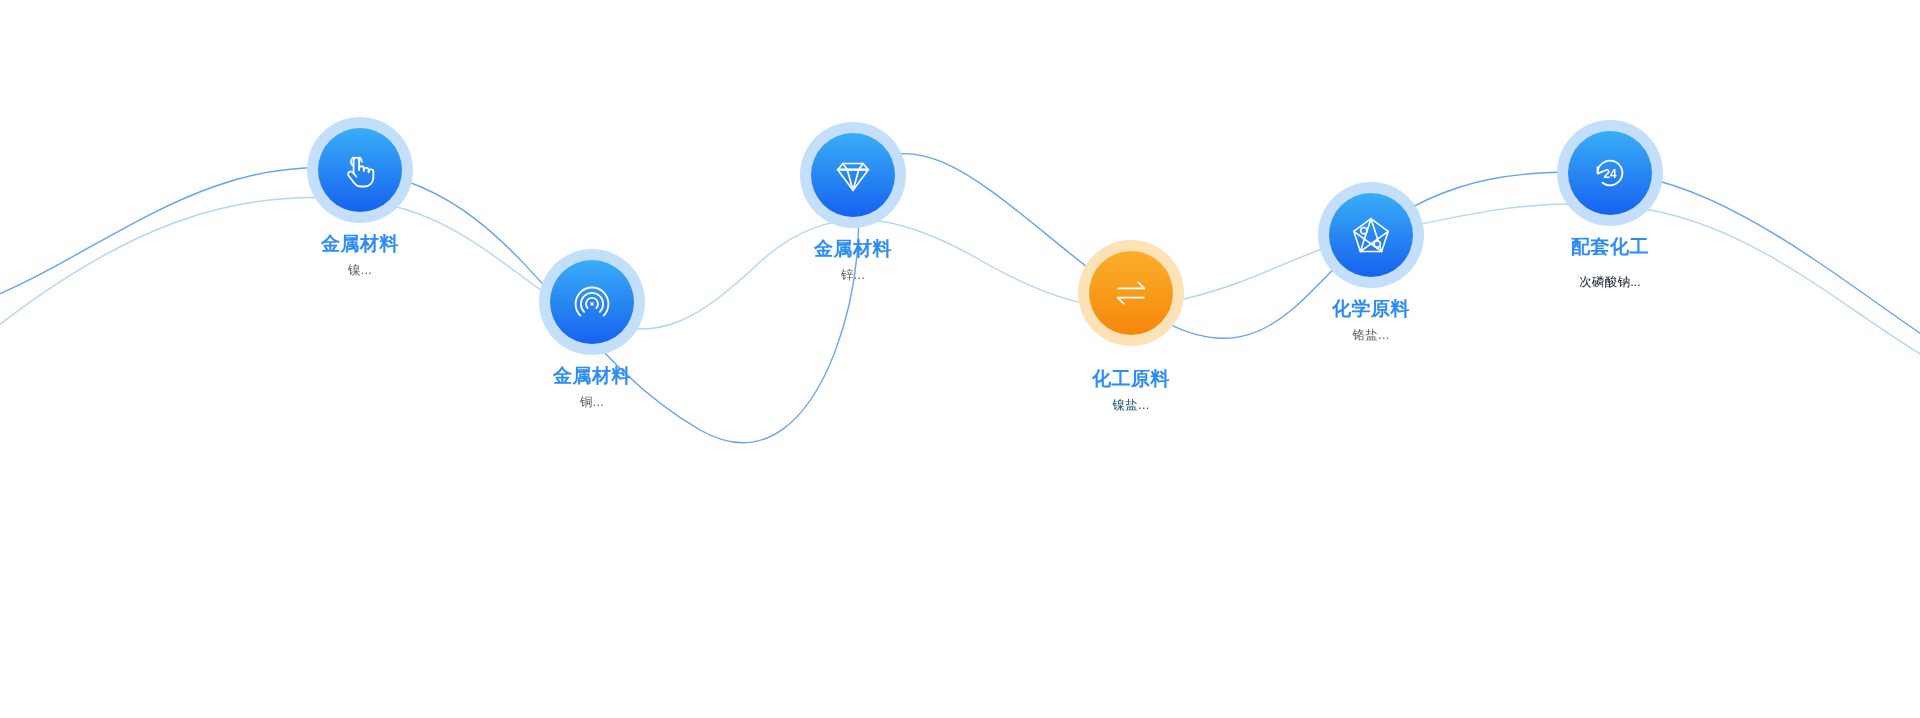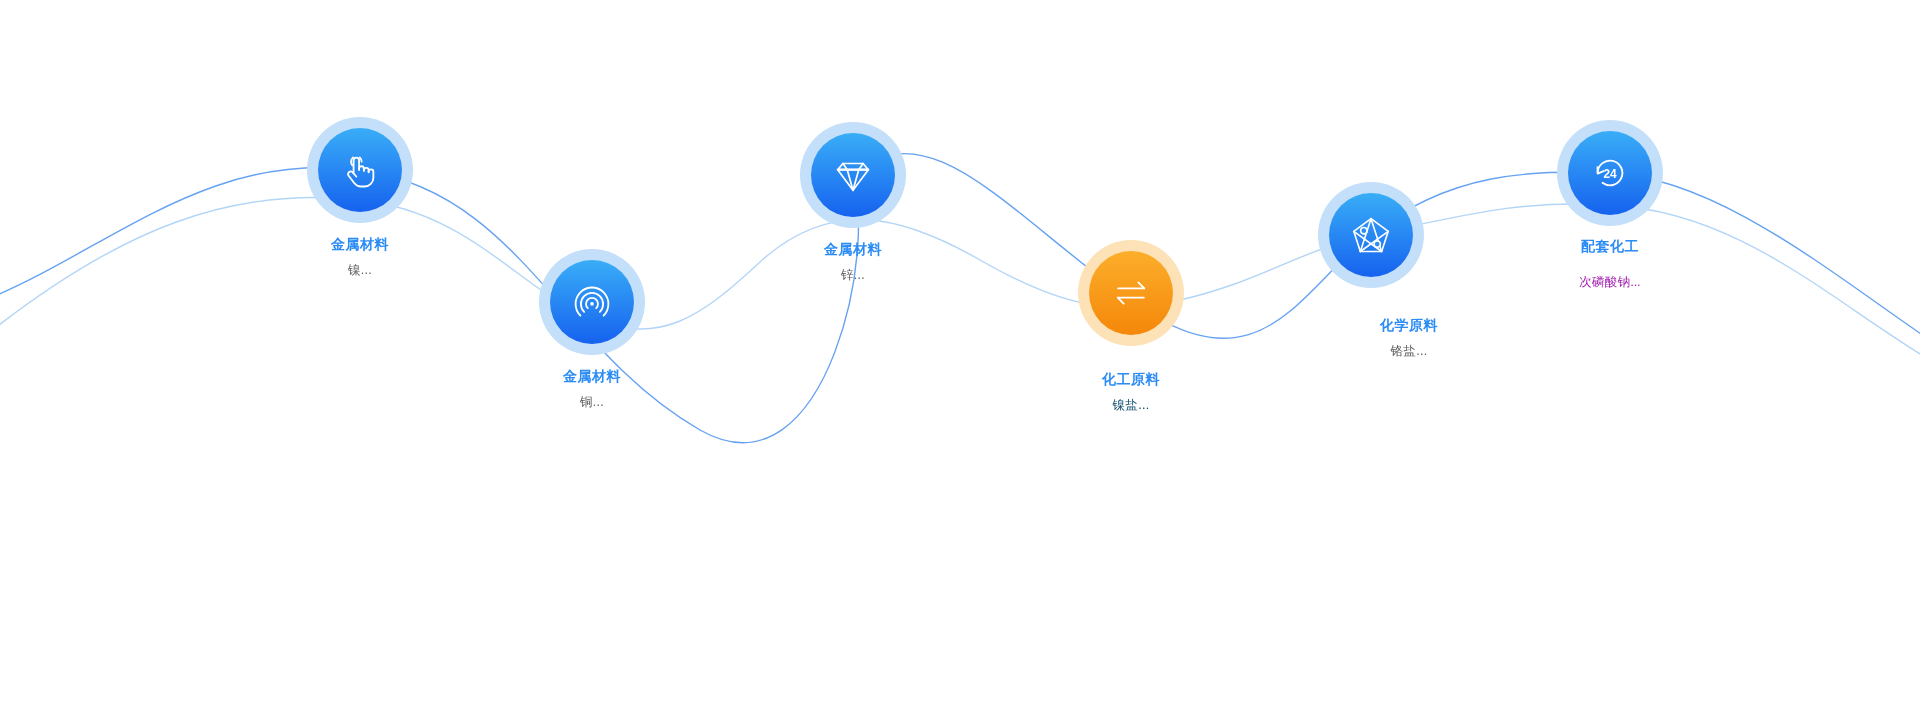--- a/index.html
+++ b/index.html
@@ -72,21 +72,21 @@
   }
   .caption {
     position: absolute;
     left: 50%;
     transform: translateX(-50%);
     text-align: center;
     white-space: nowrap;
   }
   .caption .title {
     color: #2b8cf5;
-    font-size: 14px;
+    font-size: 19px;
     font-weight: bold;
     line-height: 20px;
     letter-spacing: 0.5px;
   }
   .caption .sub {
     color: #5a5a5a;
     font-size: 12.5px;
     line-height: 18px;
     margin-top: 7px;
     letter-spacing: 0.3px;
@@ -184,36 +184,36 @@
           <path d="M24 7 42 20.2 35.1 41.2H12.9L6 20.2 24 7z"></path>
           <path d="M24 7 12.9 41.2"></path>
           <path d="M24 7 35.1 41.2"></path>
           <path d="M6 20.2 35.1 41.2"></path>
           <path d="M42 20.2 12.9 41.2"></path>
           <circle cx="16.5" cy="19.5" r="3.3" fill="#2f8ef4"></circle>
           <circle cx="30.5" cy="33.5" r="3.3" fill="#2f8ef4"></circle>
         </svg>
       </span>
     </div>
-    <div class="caption" style="top: 80px; margin-left: 38px;">
+    <div class="caption" style="top: 64px;">
       <div class="title" style="color: rgb(43, 140, 245);">化学原料</div>
       <div class="sub" style="color: rgb(90, 90, 90);">铬盐...</div>
     </div>
   </div>
 
   <div class="node" id="n5" style="left: 1610px; top: 173px;">
     <div class="halo blue" style="background: rgb(195, 223, 250);"></div>
     <div class="disc blue" style="background: linear-gradient(rgb(57, 173, 247) 0%, rgb(22, 98, 239) 100%);">
       <span>
         <svg width="44" height="44" viewBox="0 0 48 48" fill="none" stroke="#ffffff" stroke-width="2" stroke-linecap="round" stroke-linejoin="round">
           <path d="M10.5 24a13.5 13.5 0 1 1 5.3 10.7"></path>
           <path d="M10.3 17.6 10.6 24.6 16.9 22"></path>
           <text x="24" y="29.2" font-family="'Liberation Sans',sans-serif" font-size="13" font-weight="bold" fill="#ffffff" stroke="none" text-anchor="middle">24</text>
         </svg>
       </span>
     </div>
     <div class="caption" style="top: 64px; font-family: Liberation Serif, serif;">
       <div class="title" style="color: rgb(43, 140, 245);">配套化工</div>
-      <div class="sub" style="color: #a21caf; margin-top: 16px;">次磷酸钠...</div>
+      <div class="sub" style="color: #0f172a; margin-top: 16px;">次磷酸钠...</div>
     </div>
   </div>
 
 </div>
 
 </body></html>

